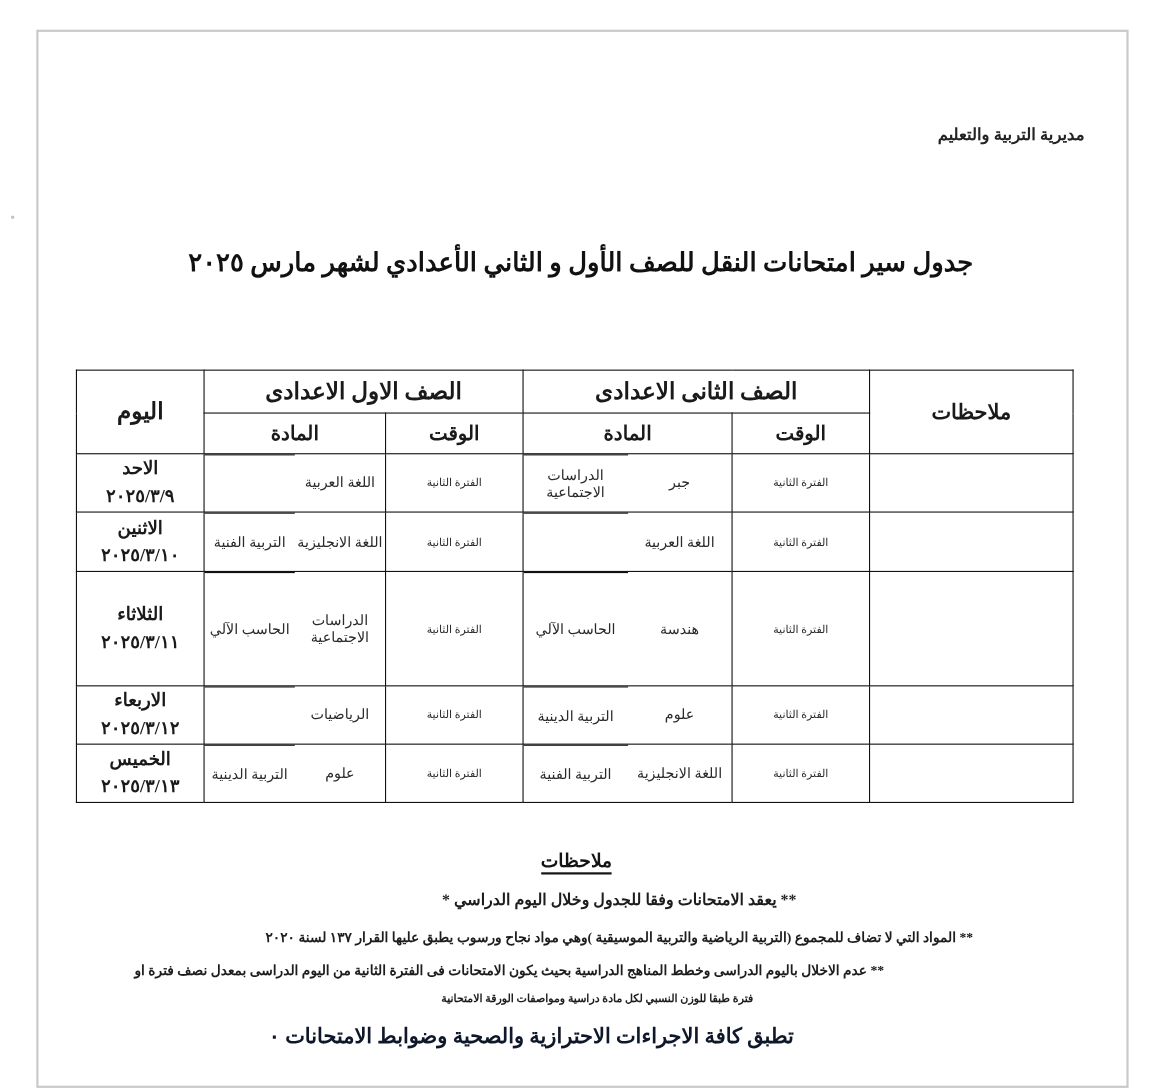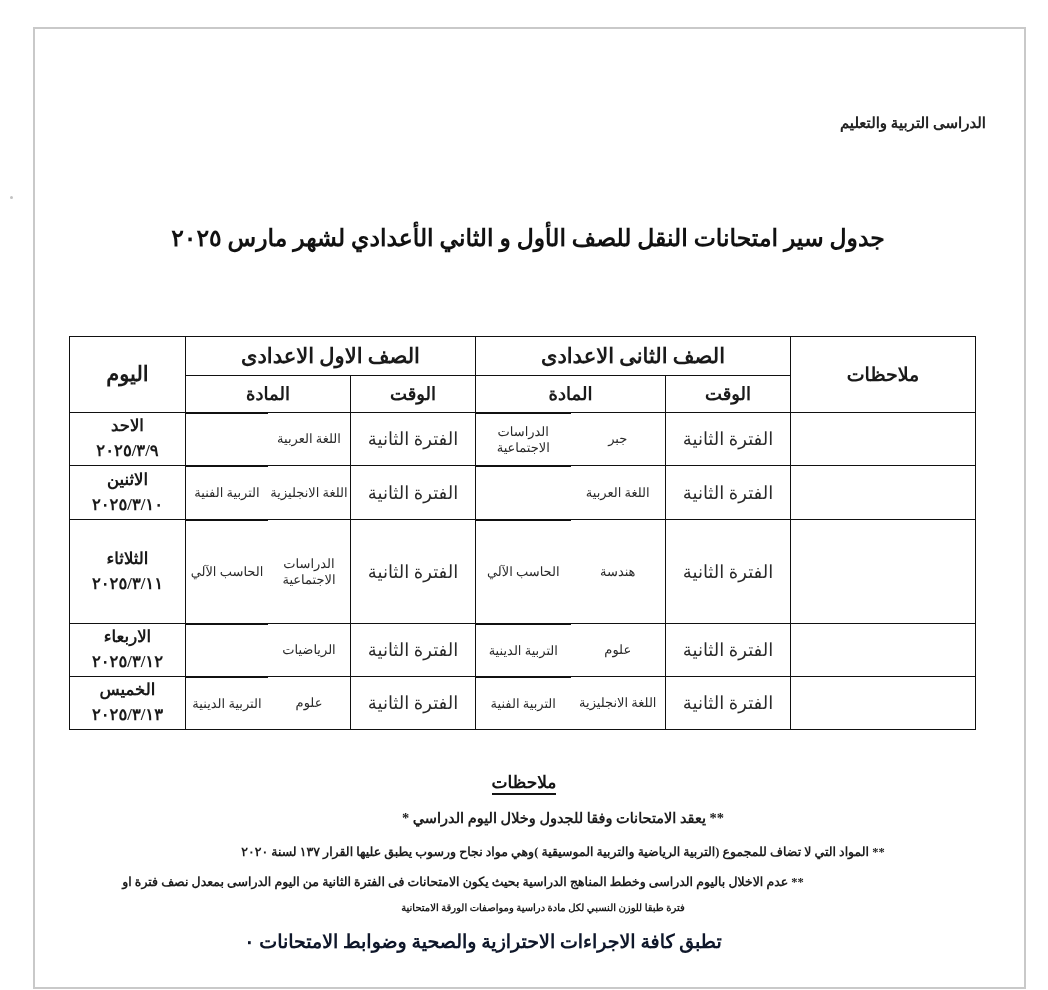--- a/index.html
+++ b/index.html
@@ -117,21 +117,21 @@
   td.day-cell {
     font-size: 16.5px;
     font-weight: 700;
     line-height: 1.5;
     padding: 4px 2px;
   }
   td.day-cell .day-name { display: block; }
   td.day-cell .day-date { display: block; }
 
   td.time-cell {
-    font-size: 18px;
+    font-size: 10px;
     font-weight: 400;
     color: #2a2a2a;
   }
   td.notes-cell { }
 
   
   td.subject-cell {
     padding: 0;
     vertical-align: top;
   }
@@ -208,21 +208,21 @@
     font-size: 19px; font-weight: 700; color: #0f172a;
   }
 </style>
 </head>
 <body>
 
 <div class="scan-frame"></div>
 <div class="scan-speck"></div>
 
 <div class="letterhead">
-  <div>الدراسى التربية والتعليم</div>
+  <div>مديرية التربية والتعليم</div>
 </div>
 
 <div class="doc-title">جدول سير امتحانات النقل للصف الأول و الثاني الأعدادي لشهر مارس ٢٠٢٥</div>
 
 <div class="schedule-wrap">
   <table class="schedule">
     <colgroup>
       <col class="col-notes">
       <col class="col-g2-time">
       <col class="col-g2-subj">

